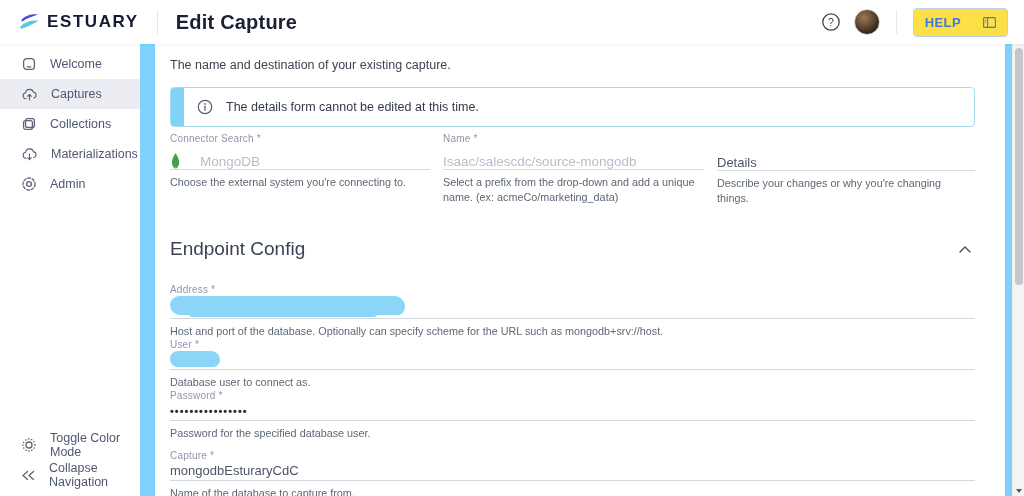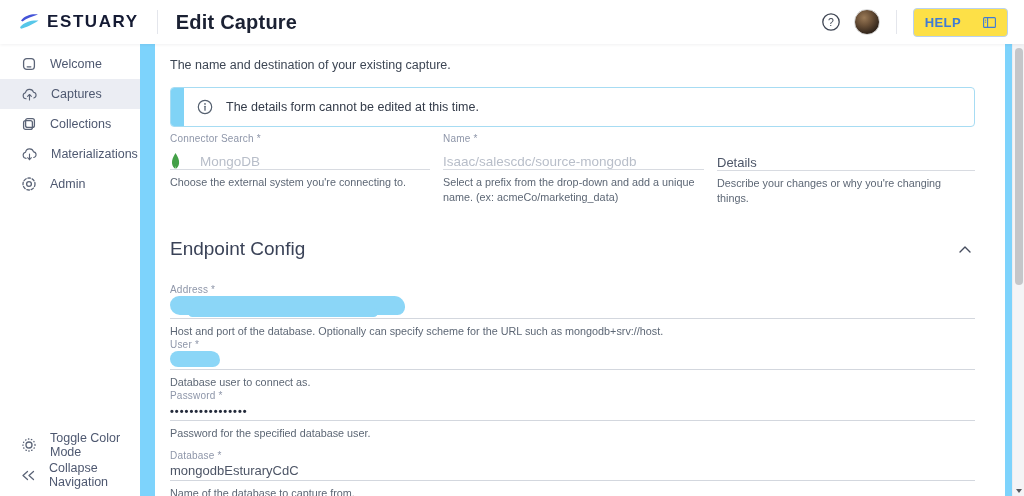--- a/index.html
+++ b/index.html
@@ -251,21 +251,21 @@
         <div class="blob user"></div>
       </div>
       <div class="f-help">Database user to connect as.</div>
 
       <div class="wide-label mt6">Password *</div>
       <div class="value-row">
         <span class="pw">••••••••••••••••</span>
       </div>
       <div class="f-help">Password for the specified database user.</div>
 
-      <div class="wide-label mt8">Database *</div>
+      <div class="wide-label mt8">Capture *</div>
       <div class="value-row">
         <span class="dark">mongodbEsturaryCdC</span>
       </div>
       <div class="f-help">Name of the database to capture from.</div>
 
     </div>
 
     <div class="scrollbar">
       <div class="scroll-thumb"></div>
       <div class="scroll-arrow"></div>

